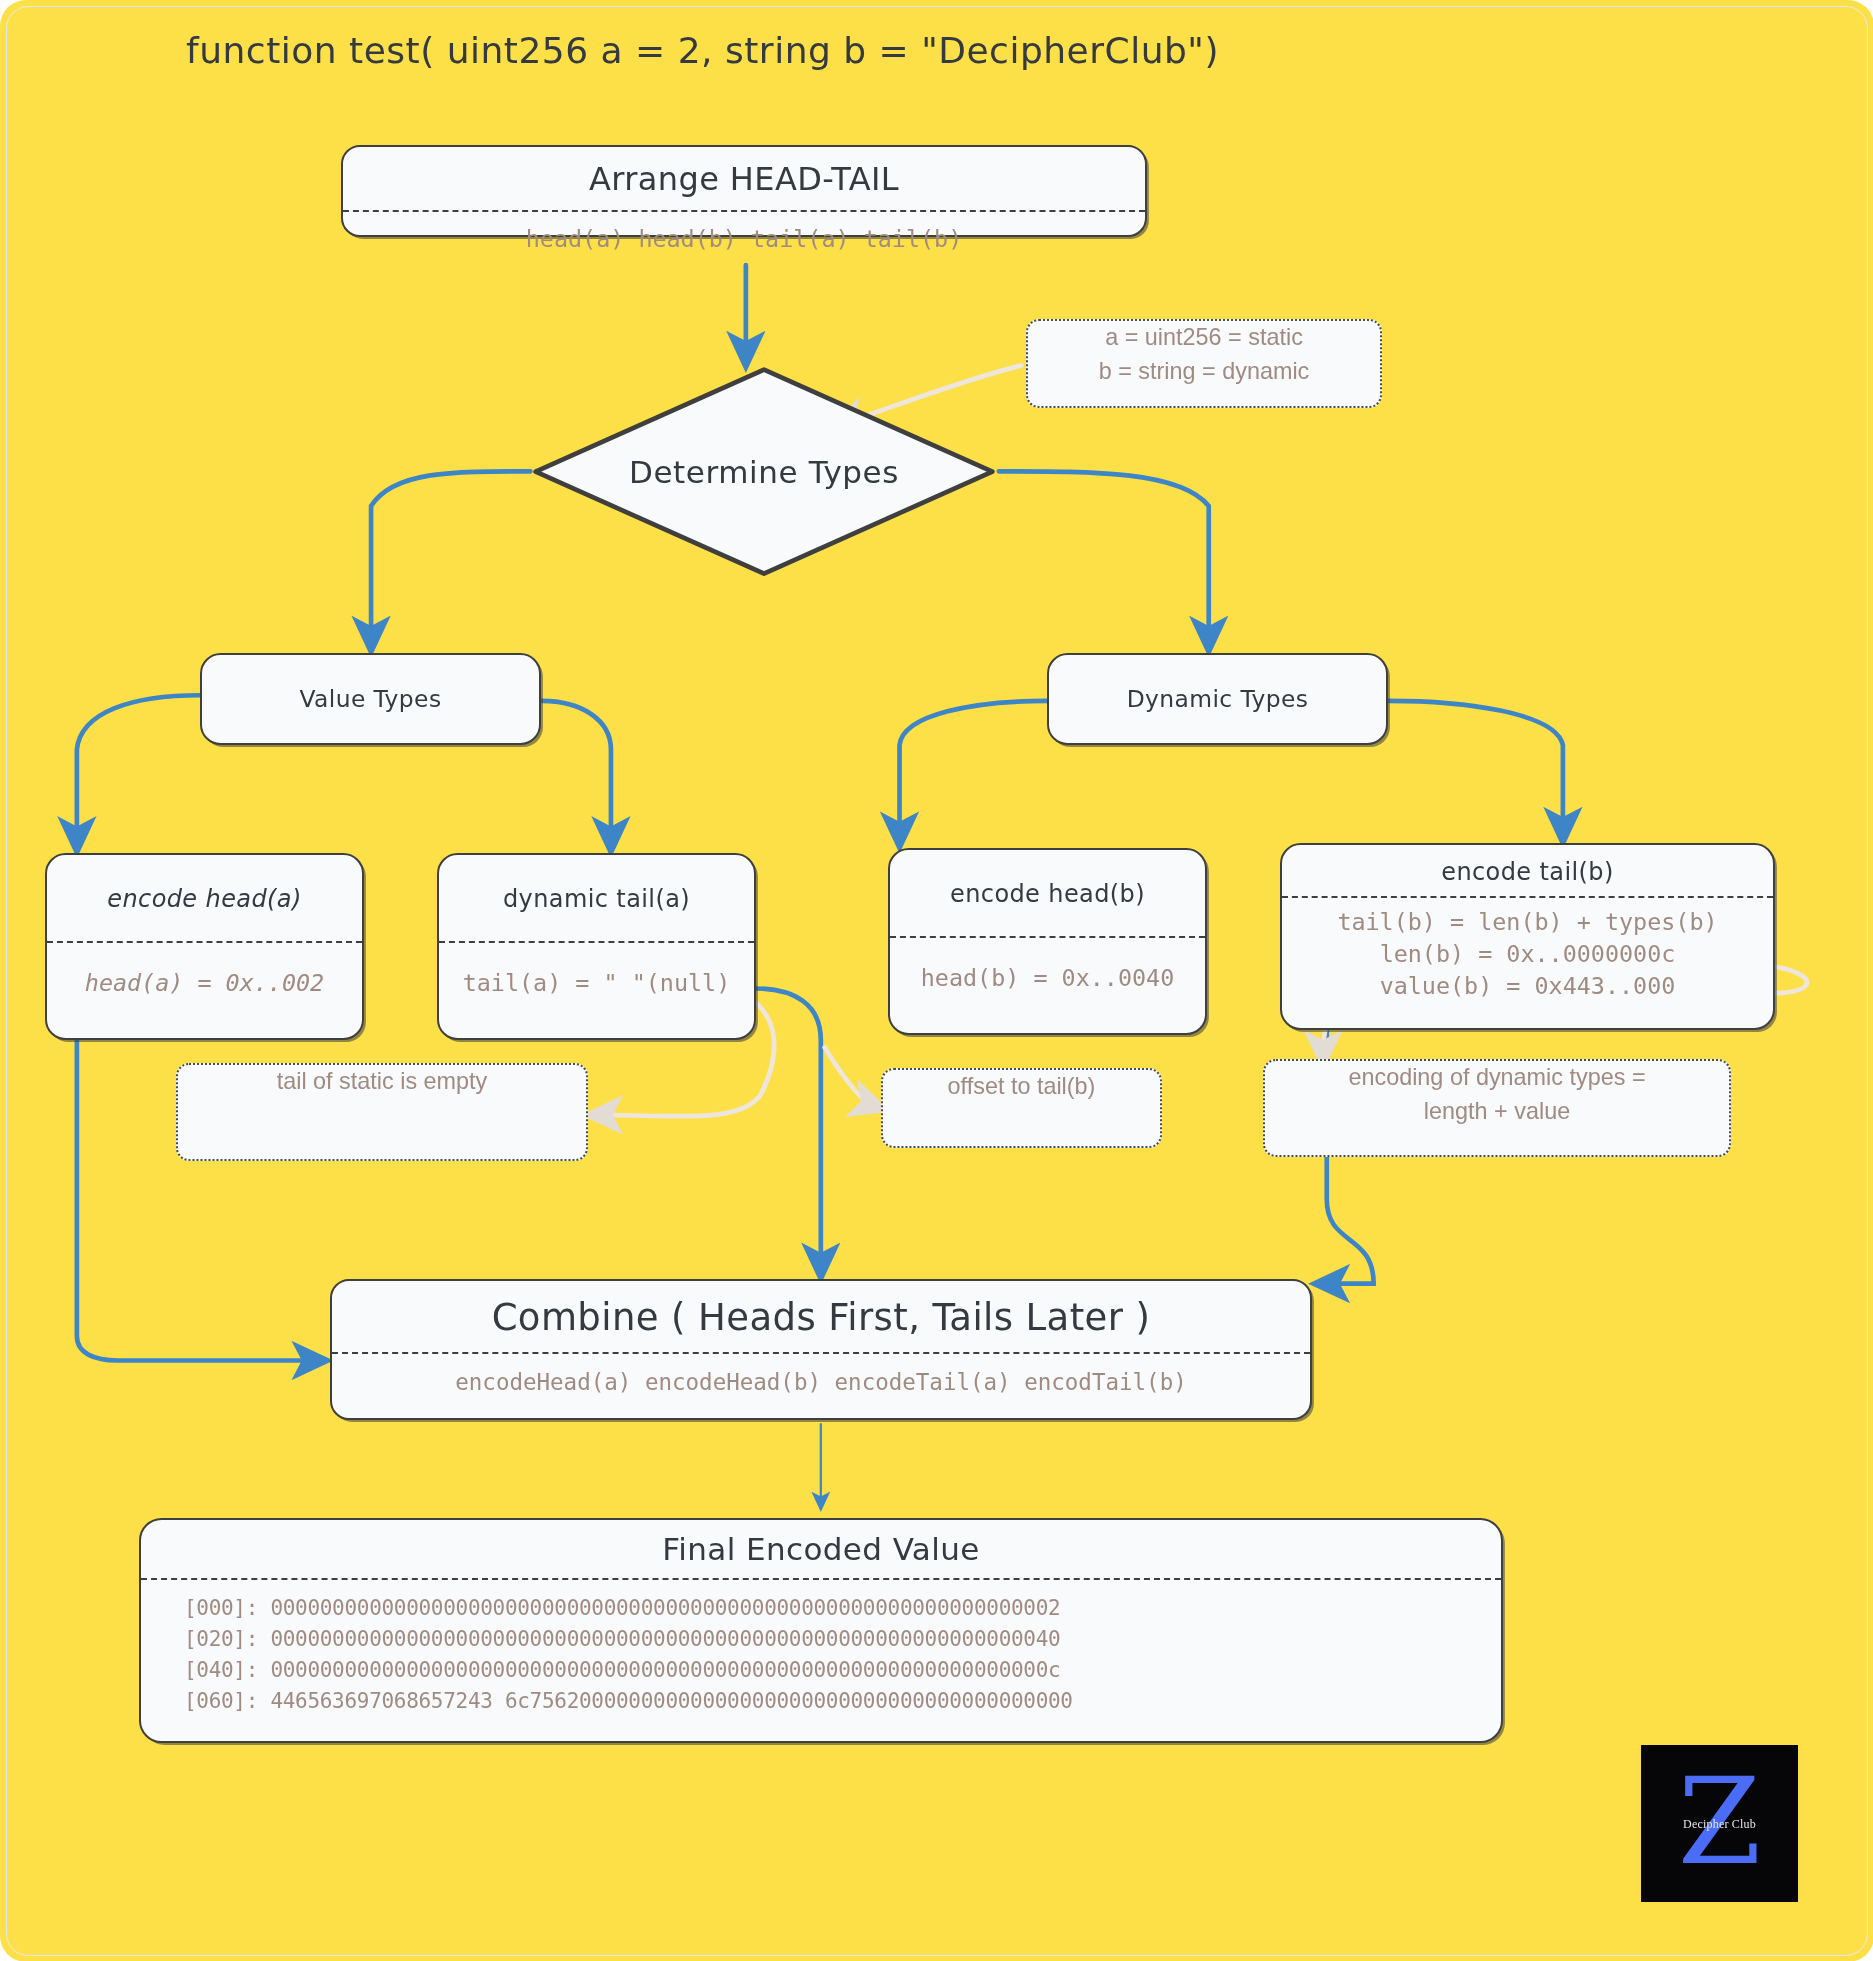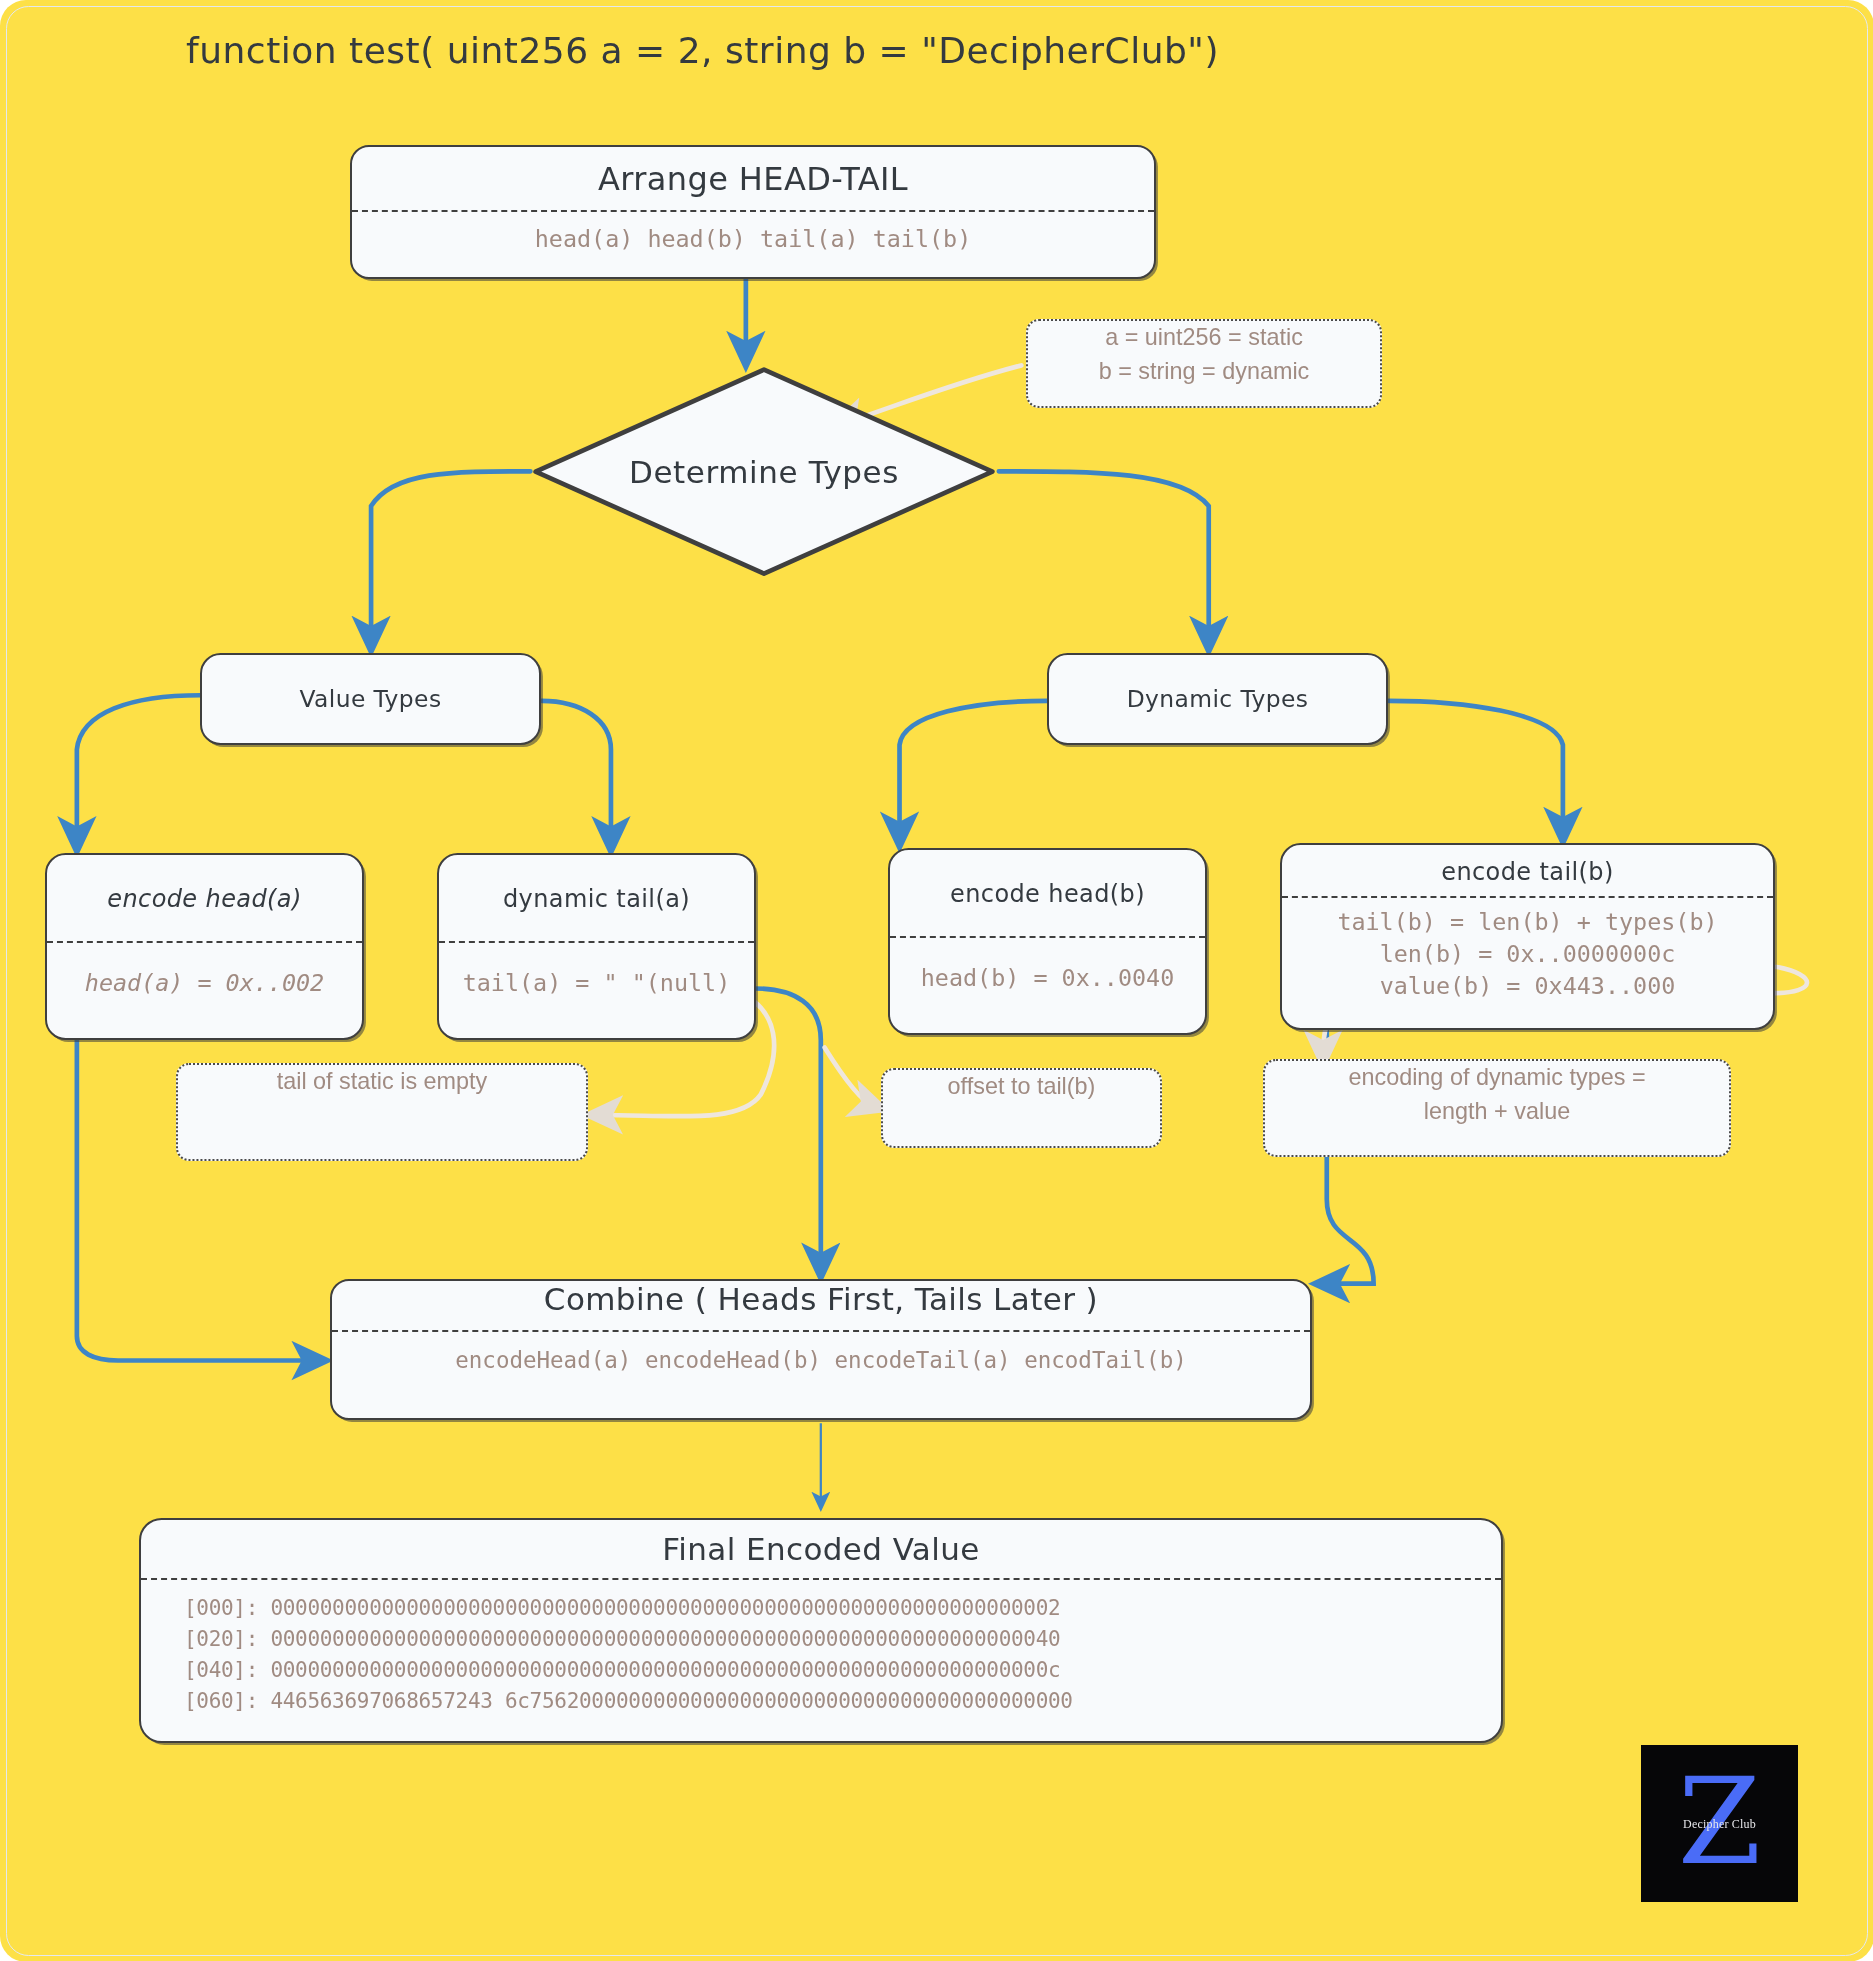--- a/index.html
+++ b/index.html
@@ -43,21 +43,21 @@
     line-height:1.38;
   }
 
   
   #headerTitle{
     position:absolute;left:0;top:30px;width:1405px;text-align:center;
     font-size:36px;color:#343a40;font-family:"DejaVu Sans",sans-serif;
     letter-spacing:0.5px;
   }
 
-  #n-arrange{left:341px;top:145px;width:806px;height:134px;border-radius:19px;margin-left:9px;}
+  #n-arrange{left:341px;top:145px;width:806px;height:92px;border-radius:19px;}
   #n-arrange .title{font-size:32px;padding-top:13px;}
   #n-arrange .divider{margin-top:12px;}
   #n-arrange .body{font-size:23.4px;padding-top:11.2px;}
 
   
   #n-decide{
     position:absolute;left:530px;top:364px;width:468px;height:215px;
   }
   #n-decide .dia{
     position:absolute;inset:0;
@@ -93,21 +93,21 @@
 
   .encbox .title{font-size:24px;padding-top:30px;}
   .encbox .divider{margin-top:28px;}
   .encbox .body{font-size:23.4px;padding-top:24px;}
 
   #n-etb .title{padding-top:13px;font-size:24px;}
   #n-etb .divider{margin-top:10.3px;}
   #n-etb .body{font-size:23.4px;padding-top:7.5px;}
 
   #n-combine{left:330px;top:1279px;width:982px;height:141px;border-radius:19px;}
-  #n-combine .title{font-size:31px;padding-top:0;}
+  #n-combine .title{font-size:37px;padding-top:15px;}
   #n-combine .divider{margin-top:13px;}
   #n-combine .body{font-size:22.5px;padding-top:13px;}
 
   #n-final{left:139px;top:1518px;width:1364px;height:225px;border-radius:22.5px;}
   #n-final .title{font-size:31px;padding-top:11.2px;}
   #n-final .divider{margin-top:11.2px;}
   #n-final .hexwrap{
     padding:13px 0 0 43px;
     font-family:"DejaVu Sans Mono","Liberation Mono",monospace;
     color:#a08b82;font-size:21px;line-height:1.47;text-align:left;

